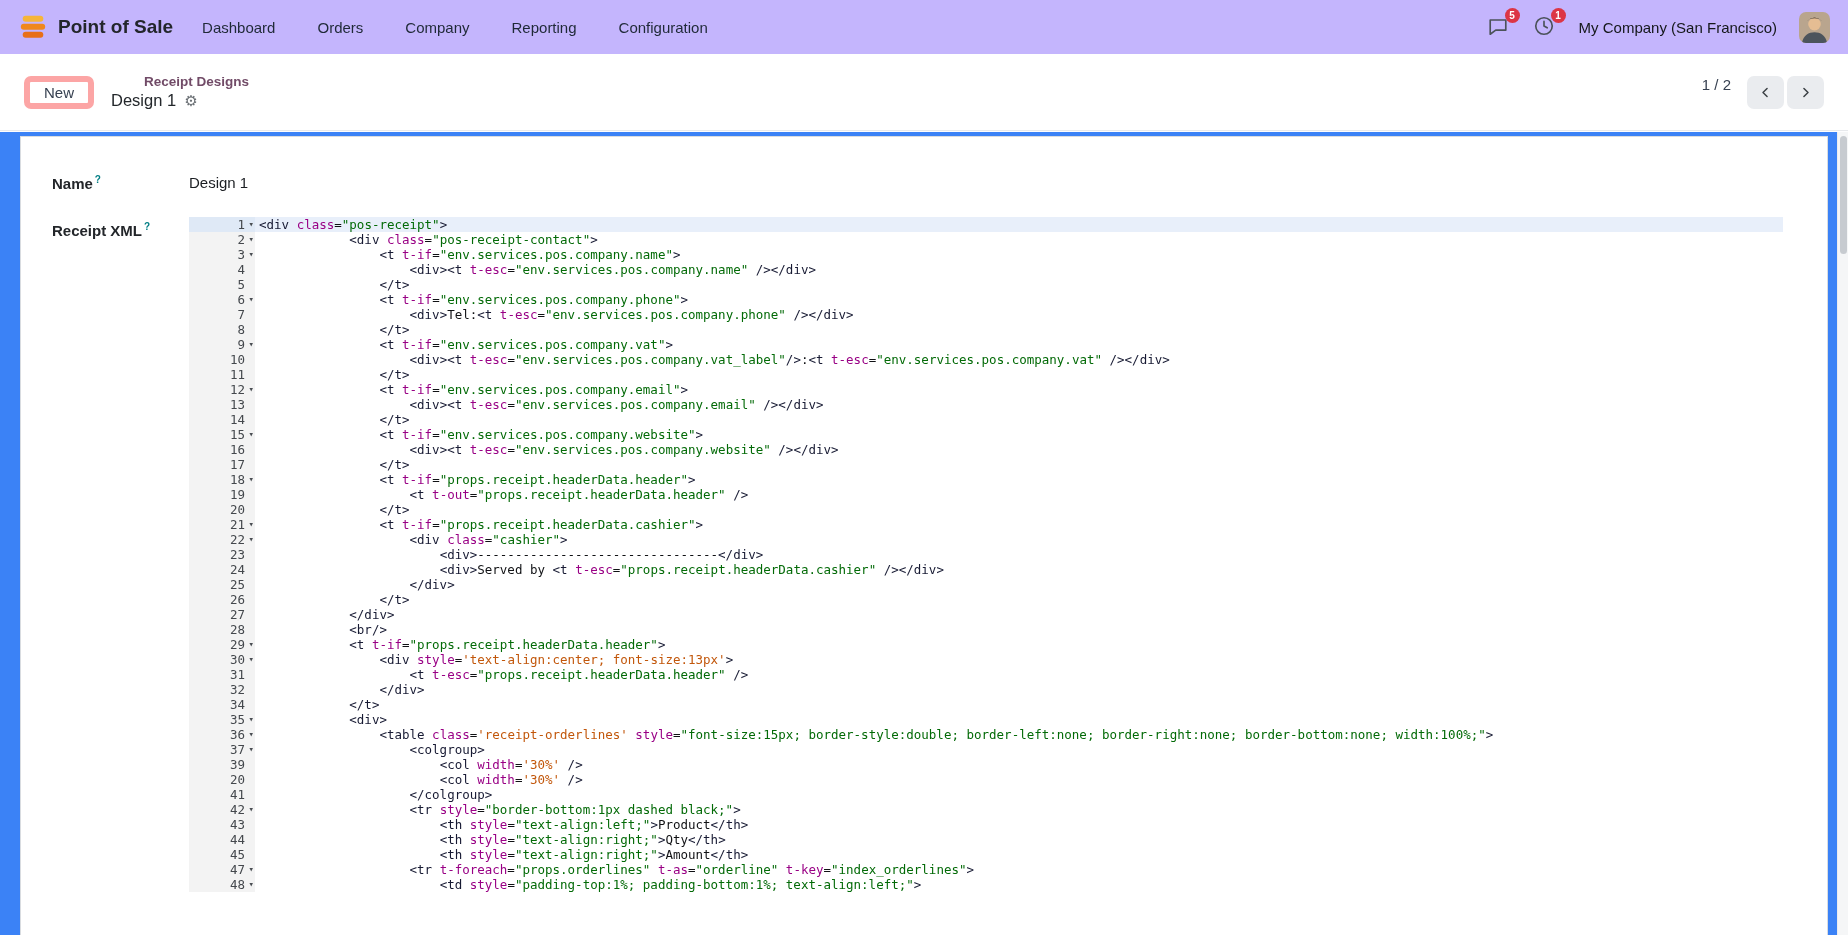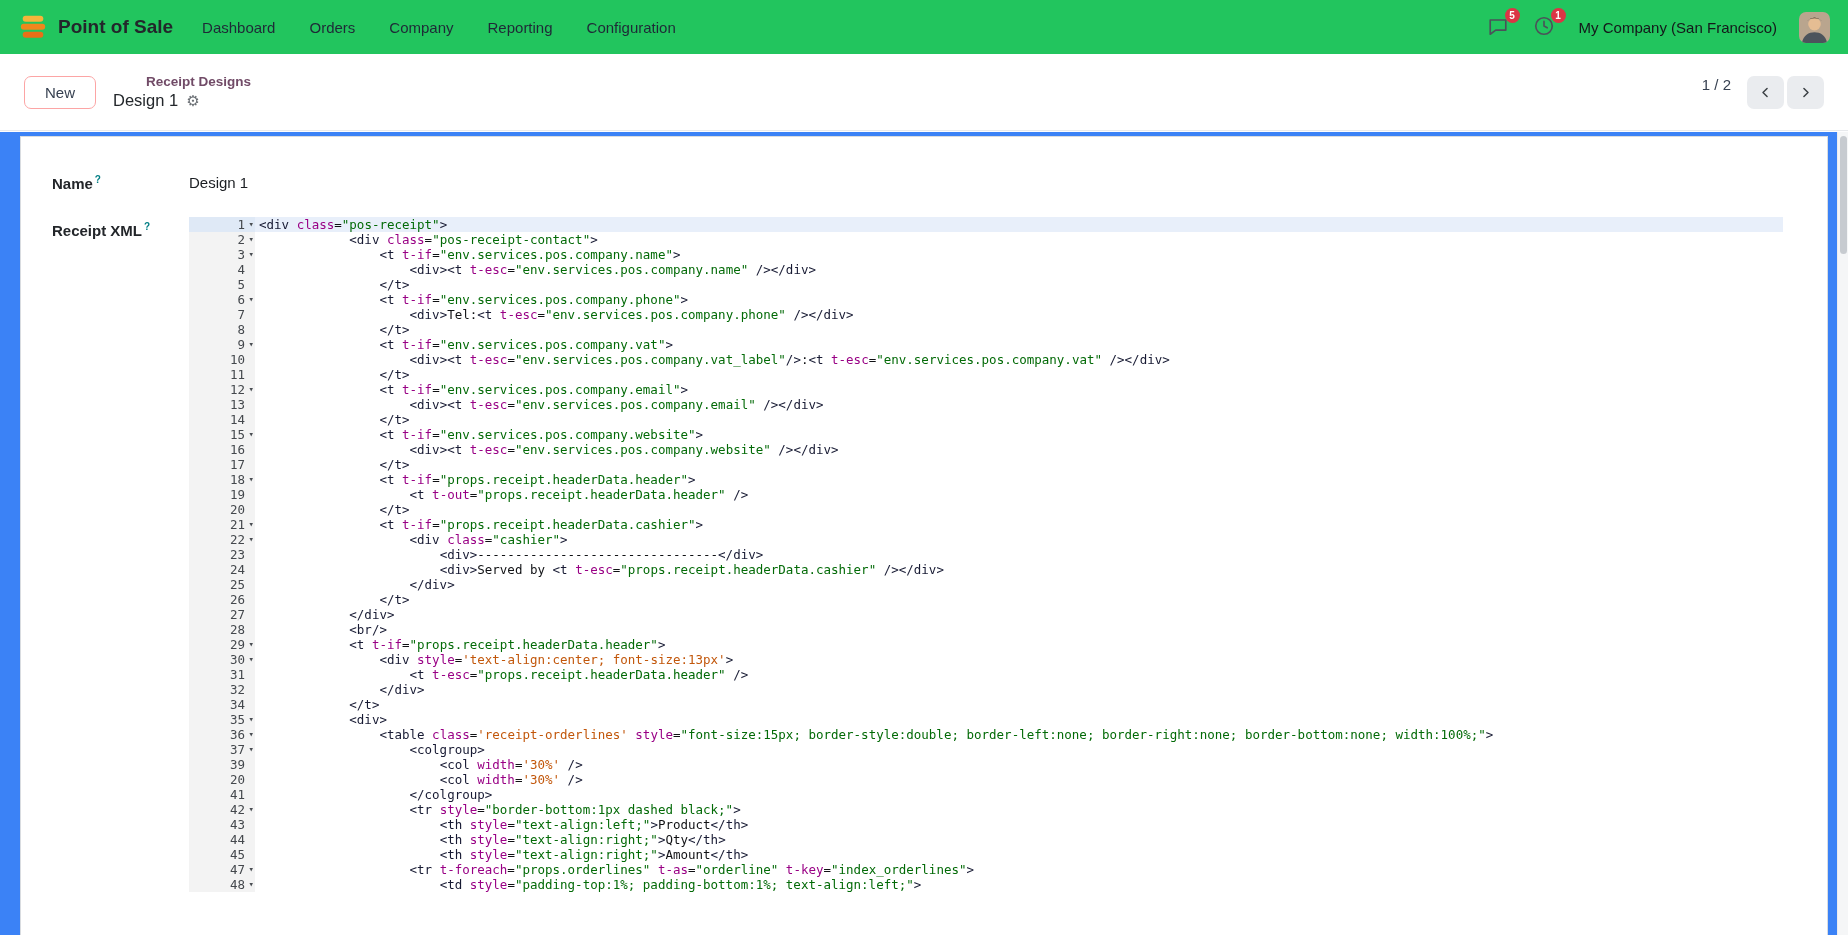--- a/index.html
+++ b/index.html
@@ -7,46 +7,46 @@
   body {
     font-family: "Liberation Sans", sans-serif;
     background: #fdfdfe;
     color: #111827;
   }
   .page { position: relative; width: 1848px; height: 935px; }
 
   
   .navbar {
     position: absolute; top: 0; left: 0; right: 0; height: 54px;
-    background: #22c55e; display: flex; align-items: center; padding: 0 18px;
+    background: #c4b5fd; display: flex; align-items: center; padding: 0 18px;
   }
   .apps-icon { width: 30px; height: 30px; display: flex; align-items: center; justify-content: center; cursor: pointer; }
   .brand { font-size: 19px; font-weight: 600; color: #23262b; margin-left: 10px; margin-right: 16px; cursor: pointer; white-space: nowrap; }
-  .menu { display: flex; align-items: center; gap: 8px; }
+  .menu { display: flex; align-items: center; gap: 16px; }
   .menu-item { font-size: 15px; color: #1f2937; padding: 8px 13px; border-radius: 6px; cursor: pointer; white-space: nowrap; }
   .nav-right { margin-left: auto; display: flex; align-items: center; gap: 22px; }
   .icon-wrap { position: relative; width: 24px; height: 24px; color: #4b5259; cursor: pointer; }
   .icon-wrap svg { width: 22px; height: 22px; }
   .badge {
     position: absolute; top: -7px; right: -9px; background: var(--badge-red, #dc3545);
     color: #fff; font-size: 10px; font-weight: 700; line-height: 1;
     padding: 2.5px 4.5px; border-radius: 9px; min-width: 15px; text-align: center;
   }
   .company { font-size: 15px; color: #14171a; cursor: pointer; white-space: nowrap; }
   .avatar { width: 31px; height: 31px; border-radius: 7px; overflow: hidden; cursor: pointer; flex: 0 0 auto; }
   .avatar svg { width: 100%; height: 100%; display: block; }
 
   
   .control-panel {
     position: absolute; top: 54px; left: 0; right: 0; height: 77px;
     background: #fff; border-bottom: 1px solid #e7e9ec;
     display: flex; align-items: center; padding: 0 24px;
   }
   .btn-new {
-    height: 33px; padding: 0 20px; border: 1px solid #fca5a5; border-radius: 7px;
+    height: 33px; padding: 0 14px; border: 6px solid #fca5a5; border-radius: 7px;
     background: #fff; font-family: "Liberation Sans", sans-serif;
     font-size: 15px; font-weight: 500; color: #374151; cursor: pointer;
   }
   .crumbs { margin-left: 17px; display: flex; flex-direction: column; justify-content: center; gap: 2px; }
   .crumb-parent { font-size: 13.5px; font-weight: 600; color: var(--brand-link, #714B67); cursor: pointer; padding-left: 33px; }
   .crumb-current { font-size: 16.5px; color: #23272b; display: flex; align-items: center; gap: 8px; }
   .gear { font-size: 15px; color: #6a6f74; cursor: pointer; line-height: 1; }
   .pager { margin-left: auto; display: flex; align-items: flex-start; gap: 16px; }
   .pager-text { font-size: 15px; color: #374151; }
   .pager-btns { display: flex; gap: 3px; }

